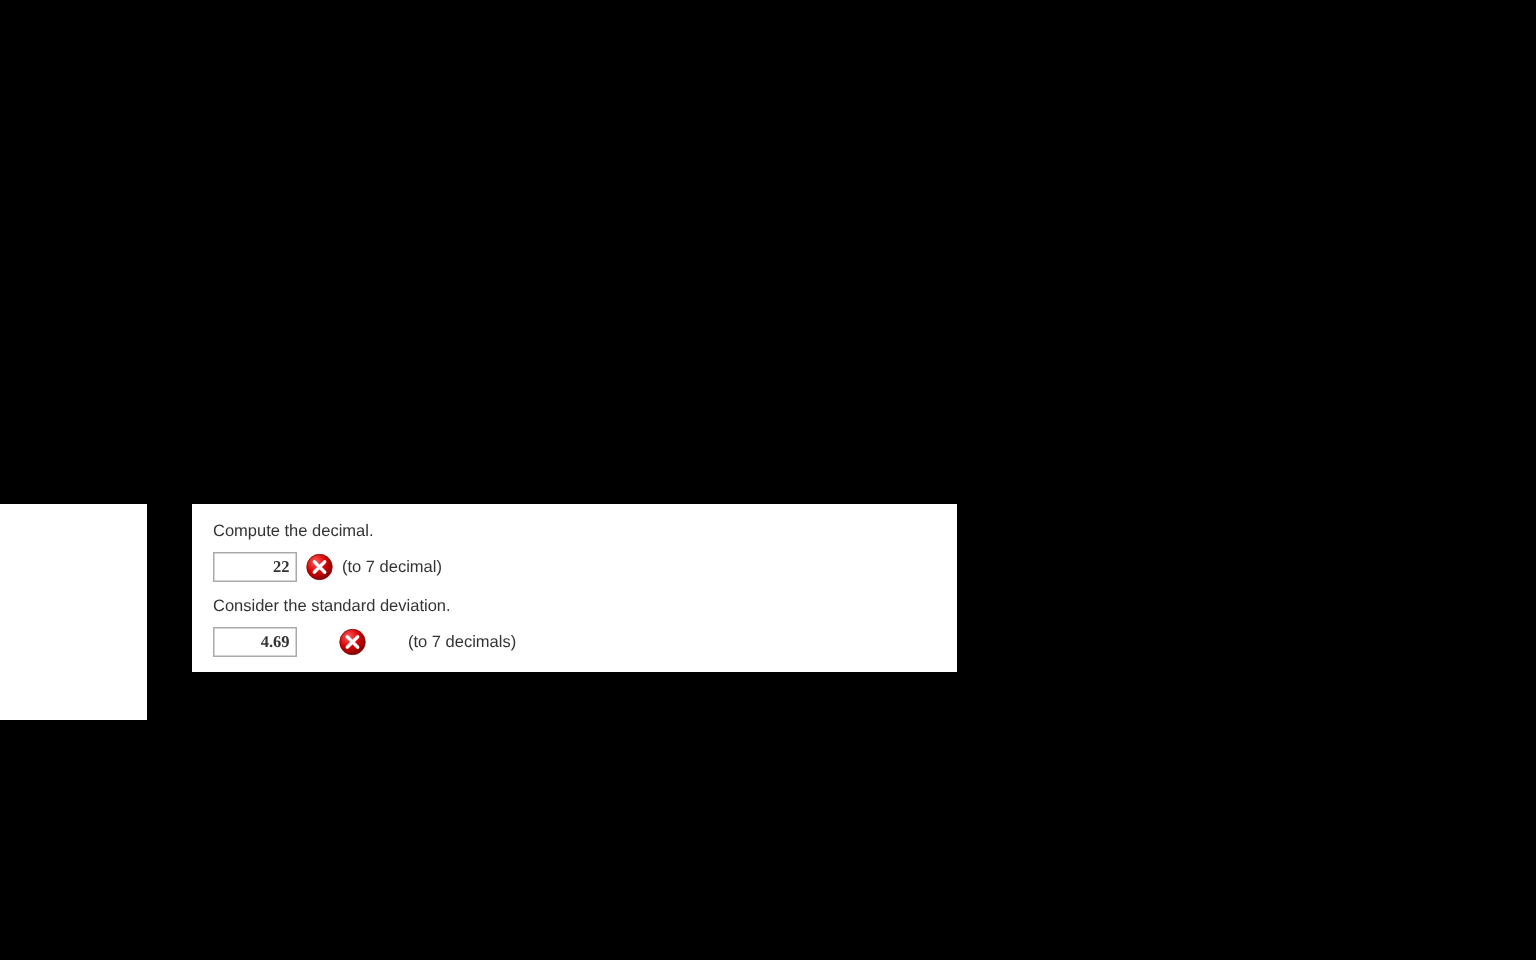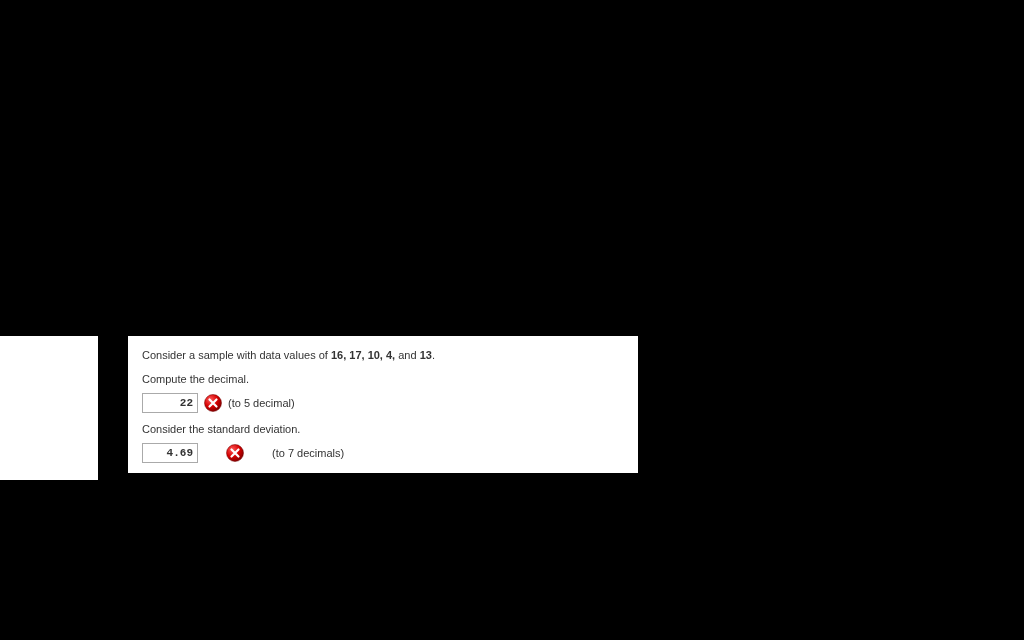--- a/index.html
+++ b/index.html
@@ -35,21 +35,21 @@
       align-items: center;
       gap: 6px;
       margin-bottom: 10px;
     }
     .answer-input {
       width: 56px;
       height: 20px;
       border: 1px solid #aaa;
       text-align: right;
       padding: 2px 4px;
-      font-family: Liberation Mono, monospace;
+      font-family: Liberation Serif, serif;
       font-size: 11px;
       font-weight: bold;
       color: #333;
     }
     .wrong-icon {
       width: 18px;
       height: 18px;
       flex-shrink: 0;
     }
     .wrong-icon svg { display: block; }
@@ -65,41 +65,38 @@
       background: #fff;
     }
   </style>
 </head>
 <body>
 
 <div class="left-sliver"></div>
 
 <div class="question-panel">
 
-  <p class="prompt-line">
-    <span>Consider a sample with data values of </span><span class="bold-values">16, 17, 10, 4,</span><span> and </span><span class="bold-values">13</span><span>.</span>
-  </p>
 
   <p class="sub-prompt">Compute the decimal.</p>
   <div class="answer-row">
     <input class="answer-input" type="text" value="22" style="">
     <span class="wrong-icon">
       <svg viewBox="0 0 18 18" width="18" height="18">
         <defs>
           <radialGradient id="g1" cx="35%" cy="30%" r="70%">
             <stop offset="0%" stop-color="#ff5a5a"></stop>
             <stop offset="60%" stop-color="#d40000"></stop>
             <stop offset="100%" stop-color="#8a0000"></stop>
           </radialGradient>
         </defs>
         <circle cx="9" cy="9" r="8.5" fill="url(#g1)" stroke="#700000" stroke-width="0.5"></circle>
         <path d="M5.5 5.5 L12.5 12.5 M12.5 5.5 L5.5 12.5" stroke="#fff" stroke-width="2.2" stroke-linecap="round"></path>
       </svg>
     </span>
-    <span class="hint">(to 5 decimal)</span>
+    <span class="hint">(to 7 decimal)</span>
   </div>
 
   <p class="sub-prompt">Consider the standard deviation.</p>
   <div class="answer-row" style="margin-bottom:0;gap:28px;">
     <input class="answer-input" type="text" value="4.69" style="">
     <span class="wrong-icon">
       <svg viewBox="0 0 18 18" width="18" height="18">
         <defs>
           <radialGradient id="g2" cx="35%" cy="30%" r="70%">
             <stop offset="0%" stop-color="#ff5a5a"></stop>

